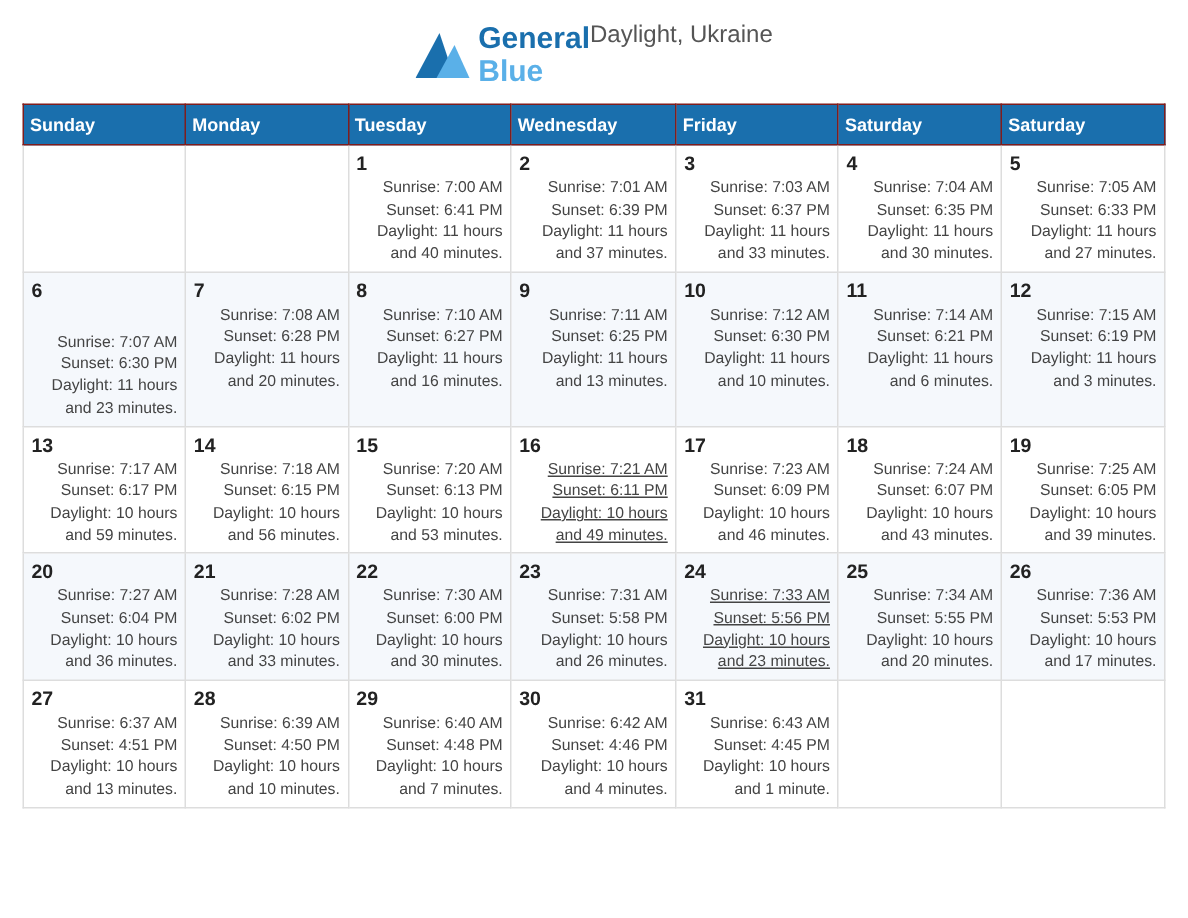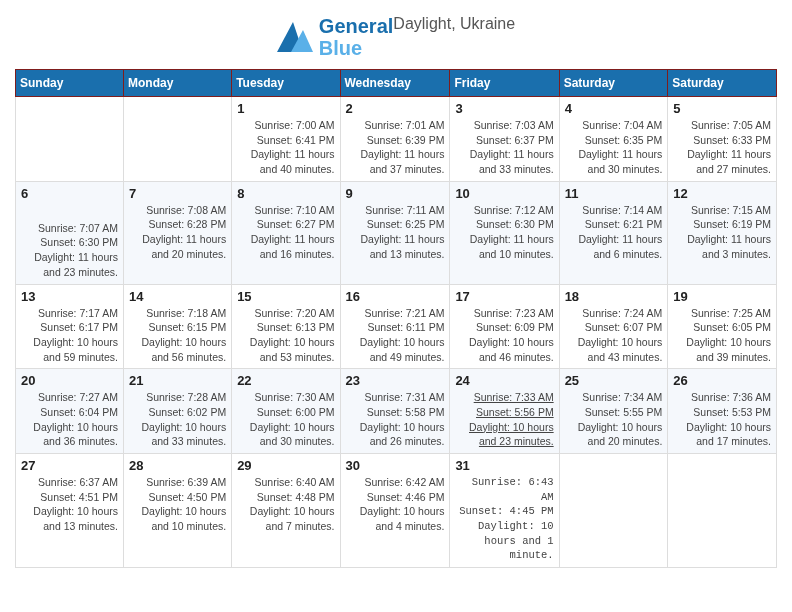--- a/index.html
+++ b/index.html
@@ -207,21 +207,21 @@
 Daylight: 10 hours and 56 minutes.</div>
         </td>
         <td>
           <div class="day-num">15</div>
           <div class="day-info" style="white-space: pre-line;">Sunrise: 7:20 AM
 Sunset: 6:13 PM
 Daylight: 10 hours and 53 minutes.</div>
         </td>
         <td>
           <div class="day-num">16</div>
-          <div class="day-info" style="white-space: pre-line;">Sunrise: 7:21 AM
+          <div class="day-info" style="white-space: pre-line; text-decoration: underline;">Sunrise: 7:21 AM
 Sunset: 6:11 PM
 Daylight: 10 hours and 49 minutes.</div>
         </td>
         <td>
           <div class="day-num">17</div>
           <div class="day-info" style="white-space: pre-line;">Sunrise: 7:23 AM
 Sunset: 6:09 PM
 Daylight: 10 hours and 46 minutes.</div>
         </td>
         <td>
@@ -301,21 +301,21 @@
 Daylight: 10 hours and 7 minutes.</div>
         </td>
         <td>
           <div class="day-num">30</div>
           <div class="day-info" style="white-space: pre-line;">Sunrise: 6:42 AM
 Sunset: 4:46 PM
 Daylight: 10 hours and 4 minutes.</div>
         </td>
         <td>
           <div class="day-num">31</div>
-          <div class="day-info" style="white-space: pre-line; font-family: Liberation Mono, monospace;">Sunrise: 6:43 AM
+          <div class="day-info" style="white-space: pre-line;">Sunrise: 6:43 AM
 Sunset: 4:45 PM
 Daylight: 10 hours and 1 minute.</div>
         </td>
         <td class="empty-cell"></td>
         <td class="empty-cell"></td>
       </tr>
     </tbody>
 </table>
 
 </body></html>

